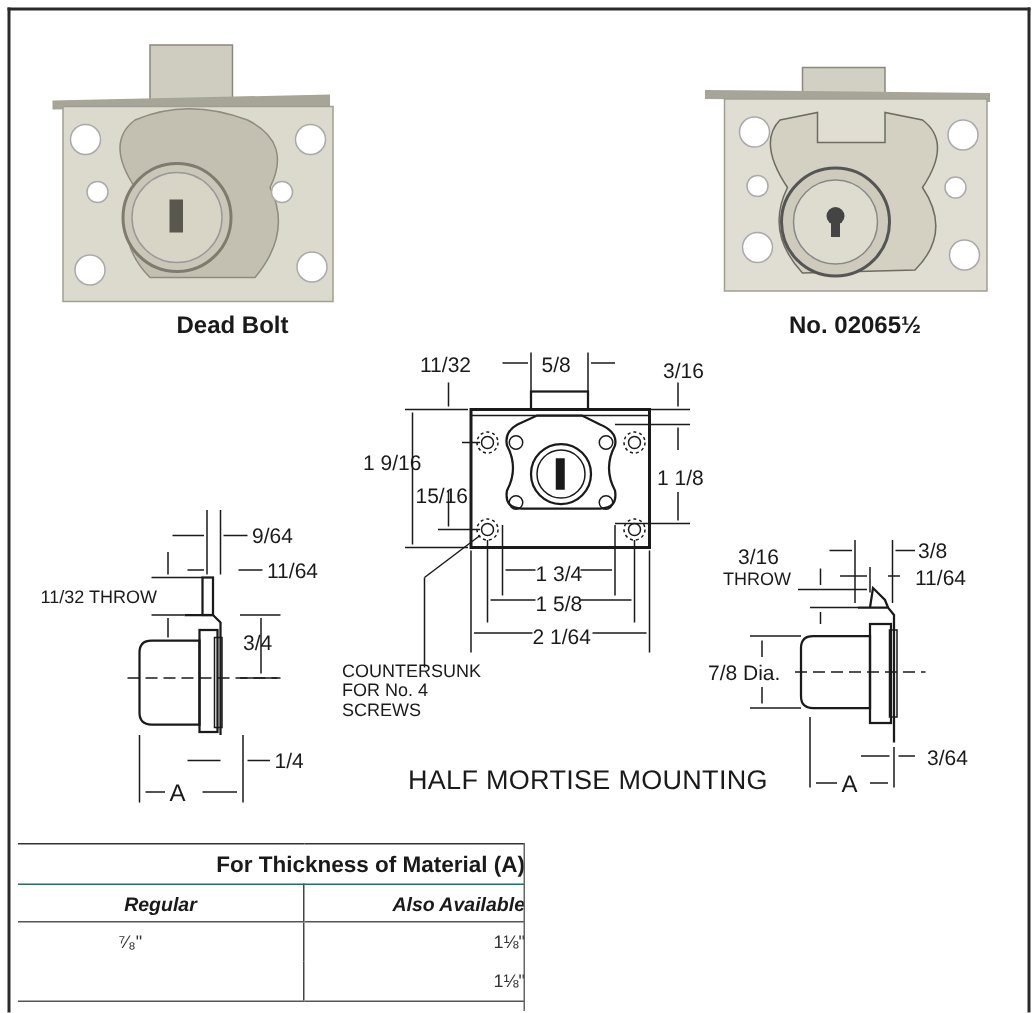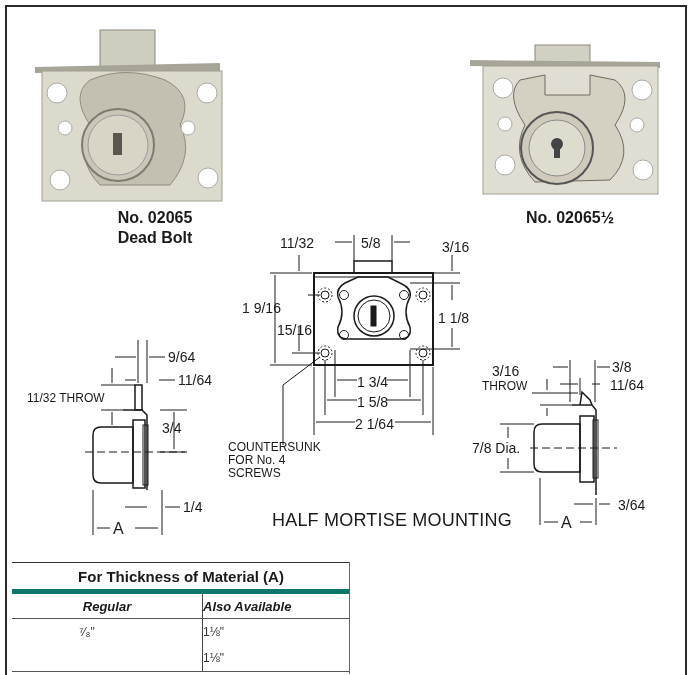--- a/index.html
+++ b/index.html
@@ -8,24 +8,24 @@
   .frame { position: absolute; left: 5px; top: 5px; width: 682px; height: 680px;
            border-left: 2px solid #2a2a2a; border-top: 2px solid #2a2a2a; border-right: 2px solid #2a2a2a; box-sizing: border-box; }
   .caption { position: absolute; font-weight: bold; font-size: 16px; text-align: center; line-height: 20px; }
   .caption div { white-space: nowrap; }
   svg text { font-family: "Liberation Sans", sans-serif; fill: #1a1a1a; }
   .dim { font-size: 14px; }
   .lbl { font-size: 12px; }
   .mount { position: absolute; left: 272px; top: 510px; font-size: 18px; letter-spacing: 0.2px; }
   .table { position: absolute; left: 12px; top: 562px; width: 338px; border-collapse: collapse; font-size: 14px; }
   .table td, .table th { padding: 0; }
-  .table .title { font-weight: bold; font-size: 15px; text-align: center; height: 26px; border-top: 1px solid #333; border-bottom: 5px solid #0f766e; }
+  .table .title { font-weight: bold; font-size: 15px; text-align: right; height: 26px; border-top: 1px solid #333; border-bottom: 1px solid #0f766e; }
   .table .hdr th { font-weight: bold; font-size: 13px; height: 24px; border-bottom: 1px solid #555; font-style: italic; }
   .table .c1 { width: 150px; }
-  .table .c2 { border-left: 1px solid #444; text-align: left; margin-left: 40px; }
+  .table .c2 { border-left: 1px solid #444; text-align: right; margin-left: 40px; }
   .table .row td { height: 26px; font-size: 12px; color: #333; }
   .table .row td.c1 { text-align: center; padding-right: 40px; }
   .table .last td { border-bottom: 1px solid #555; }
   .table-rborder { position: absolute; left: 349px; top: 562px; width: 1px; height: 112px; background: #666; }
 </style>
 </head>
 <body>
 
 <div class="frame"></div>
 
@@ -39,21 +39,20 @@
   <rect x="83" y="108" width="9" height="22" fill="#5a574e"></rect>
   <circle cx="27" cy="68" r="10" fill="#fff" stroke="#aaa"></circle>
   <circle cx="177" cy="68" r="10" fill="#fff" stroke="#aaa"></circle>
   <circle cx="35" cy="103" r="7" fill="#fff" stroke="#aaa"></circle>
   <circle cx="158" cy="103" r="7" fill="#fff" stroke="#aaa"></circle>
   <circle cx="30" cy="155" r="10" fill="#fff" stroke="#aaa"></circle>
   <circle cx="178" cy="153" r="10" fill="#fff" stroke="#aaa"></circle>
 </svg>
 
 <div class="caption" style="left:95px;top:208px;width:120px">
-  <div>No. 02065</div>
   <div>Dead Bolt</div>
 </div>
 
 <svg style="position:absolute;left:465px;top:40px" width="200" height="160" viewBox="0 0 200 160">
   <rect x="70" y="5" width="55" height="22" fill="#d2cfc3" stroke="#8a877c"></rect>
   <polygon points="5,20 195,22 195,28 5,26" fill="#a7a498"></polygon>
   <rect x="18" y="26" width="175" height="128" fill="#e0ddd2" stroke="#a19e92"></rect>
   <path d="M55,40 L80,35 L80,55 L125,55 L125,35 L150,40 Q170,55 150,85 Q170,115 145,140 L70,142 Q45,115 60,85 Q40,55 55,40Z" fill="#d4d0c2" stroke="#6f6b5f"></path>
   <circle cx="92" cy="108" r="36" fill="#cfcbbc" stroke="#555" stroke-width="2"></circle>
   <circle cx="92" cy="108" r="28" fill="#dedbcf" stroke="#888"></circle>

